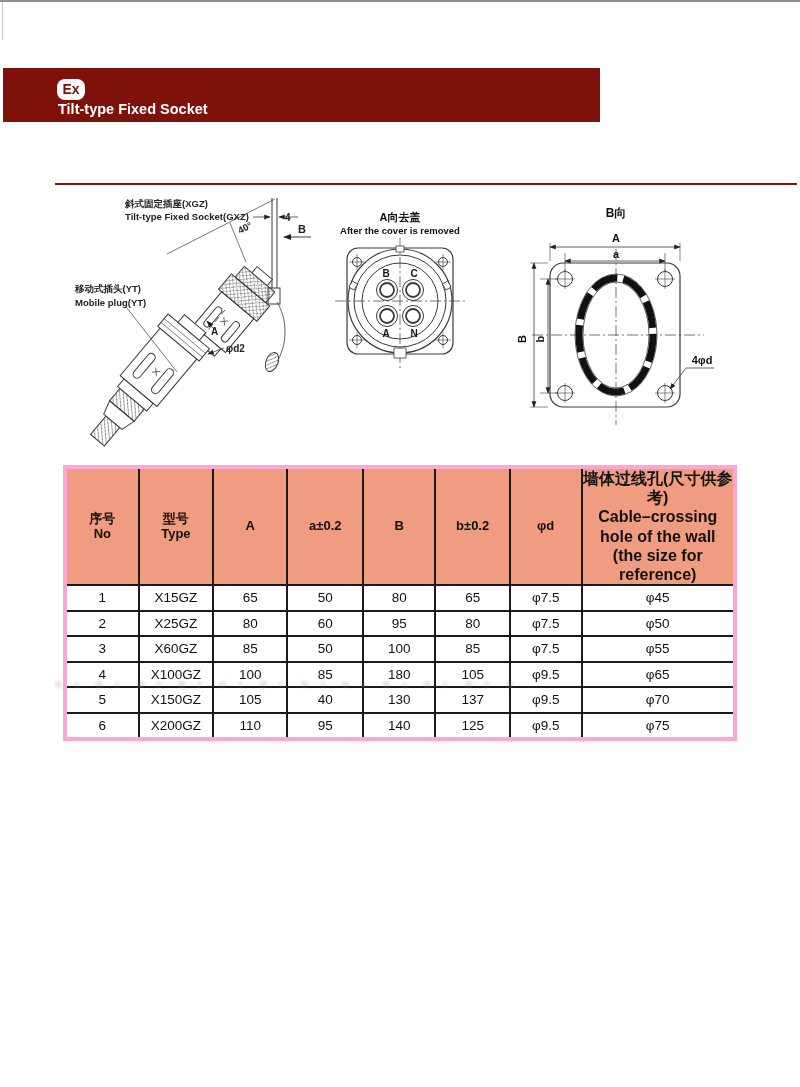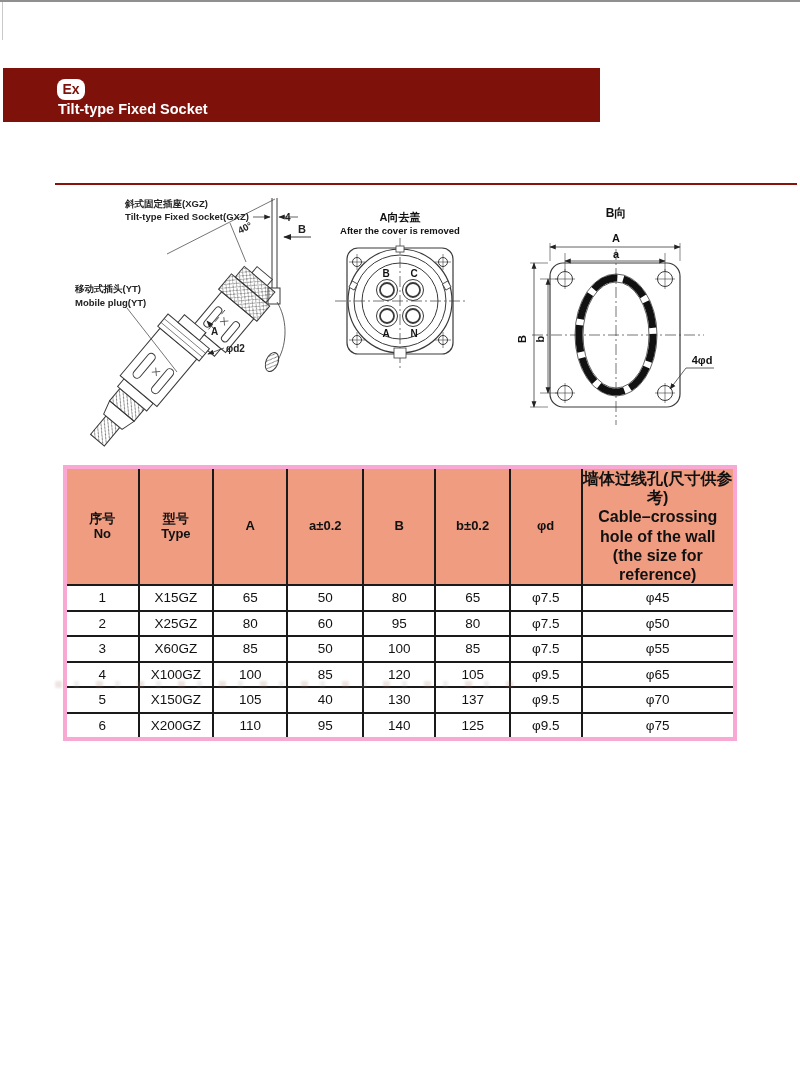--- a/index.html
+++ b/index.html
@@ -308,21 +308,21 @@
           <td>100</td>
           <td>85</td>
           <td>φ7.5</td>
           <td>φ55</td>
         </tr>
         <tr>
           <td>4</td>
           <td>X100GZ</td>
           <td>100</td>
           <td>85</td>
-          <td>120</td>
+          <td>180</td>
           <td>105</td>
           <td>φ9.5</td>
           <td>φ65</td>
         </tr>
         <tr>
           <td>5</td>
           <td>X150GZ</td>
           <td>105</td>
           <td>40</td>
           <td>130</td>

